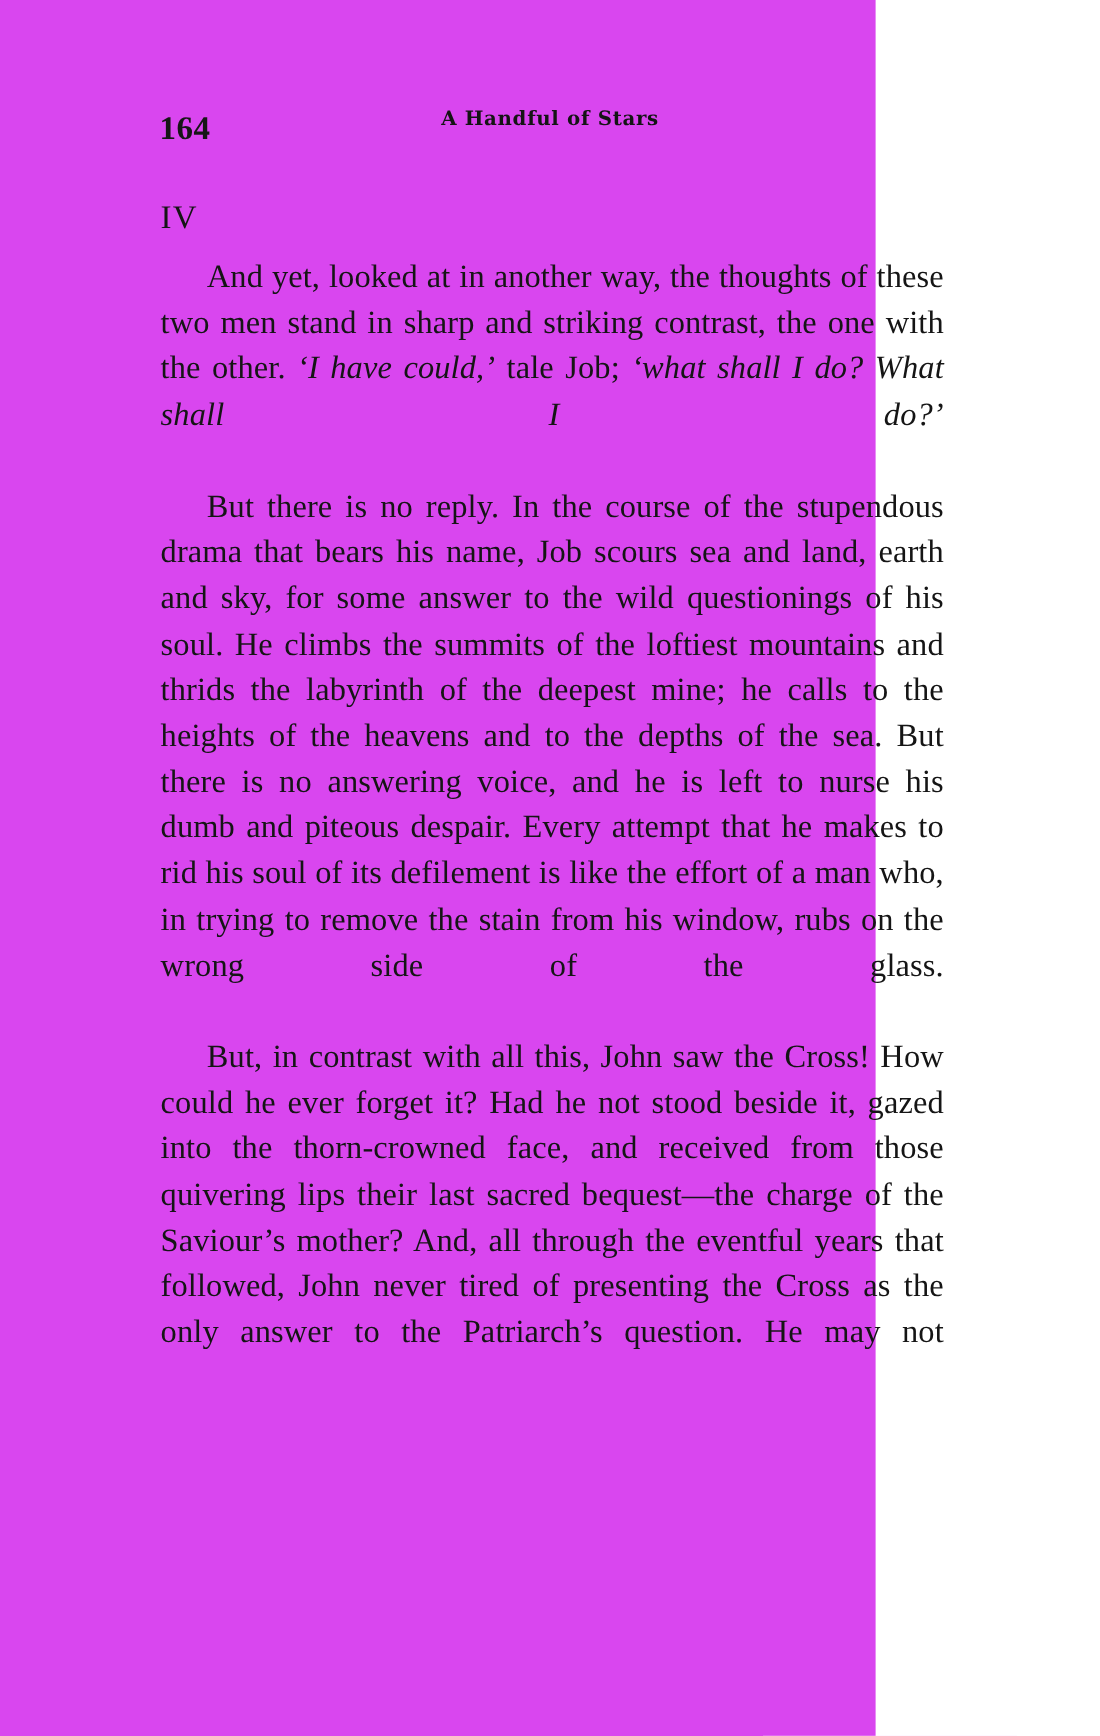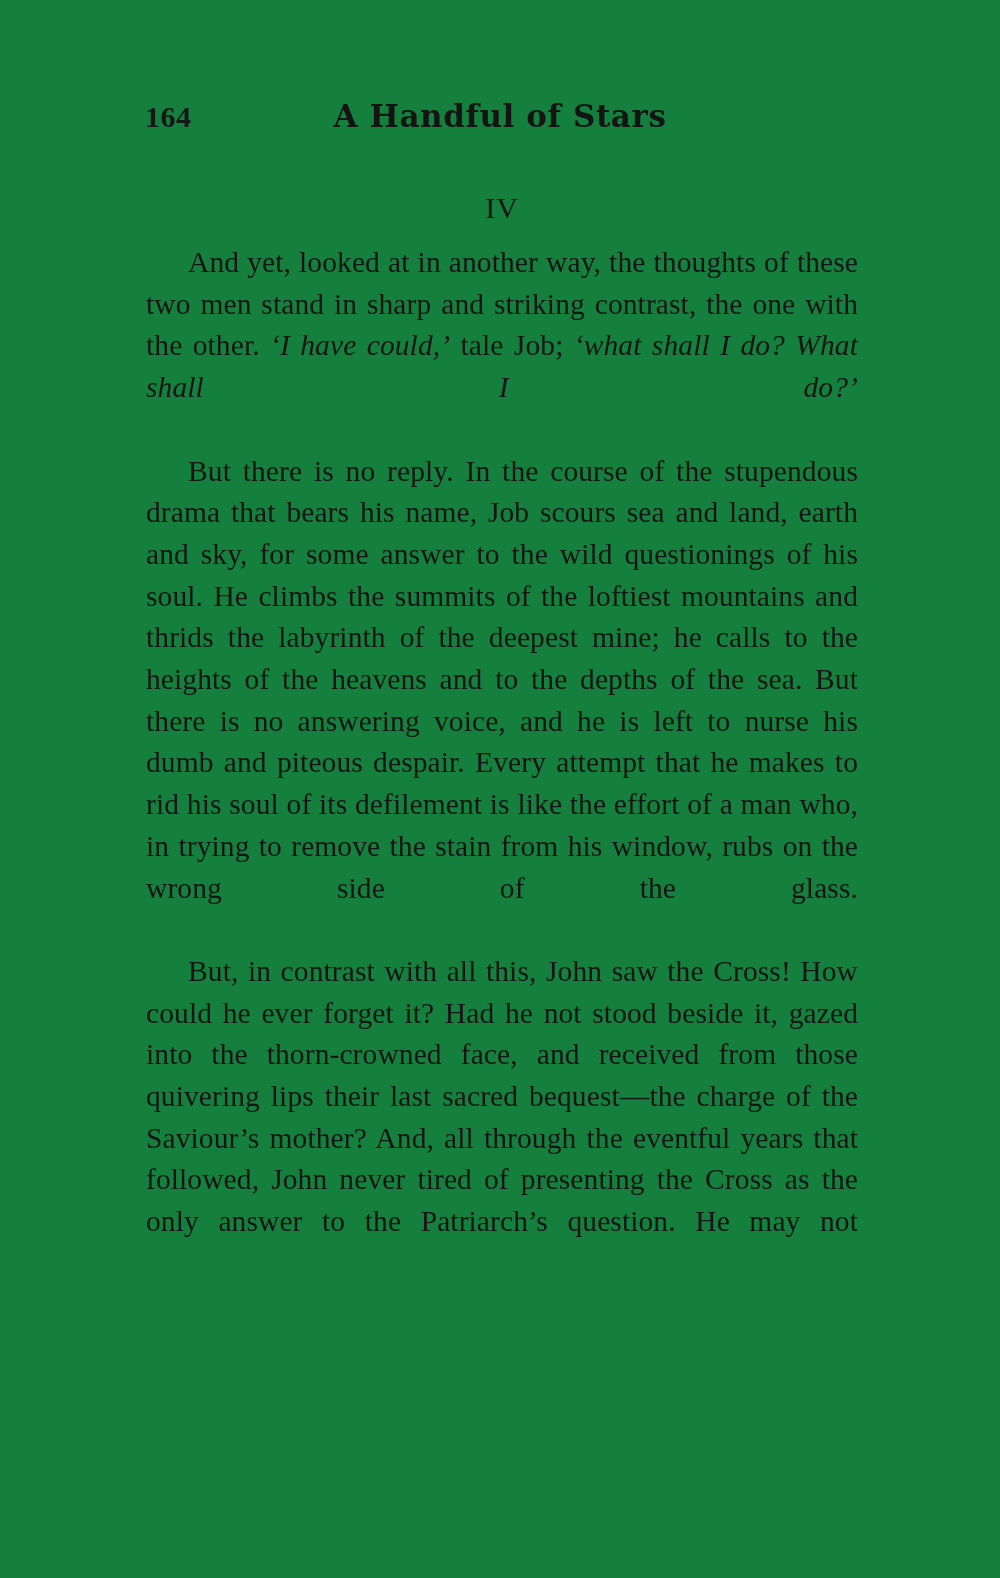--- a/index.html
+++ b/index.html
@@ -12,23 +12,23 @@
     height: 1578px;
     font-family: "Liberation Serif", serif;
     color: #1a1a1a;
     position: relative;
     overflow: hidden;
   }
   .page {
     position: absolute;
     left: 0;
     top: 0;
-    width: 1000px;
+    width: 796px;
     height: 1578px;
-    background: #15803d;
+    background: #d946ef;
   }
   .header {
     position: absolute;
     left: 140px;
     top: 98px;
     width: 720px;
     height: 46px;
   }
   .folio {
     position: absolute;
@@ -40,21 +40,21 @@
     letter-spacing: 0.5px;
     color: #161616;
   }
   .running-title {
     position: absolute;
     left: 0;
     top: 0;
     width: 720px;
     text-align: center;
     font-family: "DejaVu Serif", serif;
-    font-size: 31px;
+    font-size: 18px;
     font-weight: bold;
     letter-spacing: 0.6px;
     color: #141414;
   }
   .body-block {
     position: absolute;
     left: 146px;
     top: 170px;
     width: 712px;
   }
@@ -64,22 +64,22 @@
     line-height: 41.7px;
     text-align: justify;
     text-justify: inter-word;
     color: #151515;
     letter-spacing: 0.1px;
   }
   p.indent {
     text-indent: 42px;
   }
   .section-num {
-    margin: 18px 0 14px 0;
-    text-align: center;
+    margin: 8px 0 14px 0;
+    text-align: left;
     font-size: 30px;
     line-height: 40px;
     letter-spacing: 1px;
     color: #151515;
   }
   .it {
     font-style: italic;
   }
   
   p.para:after {

